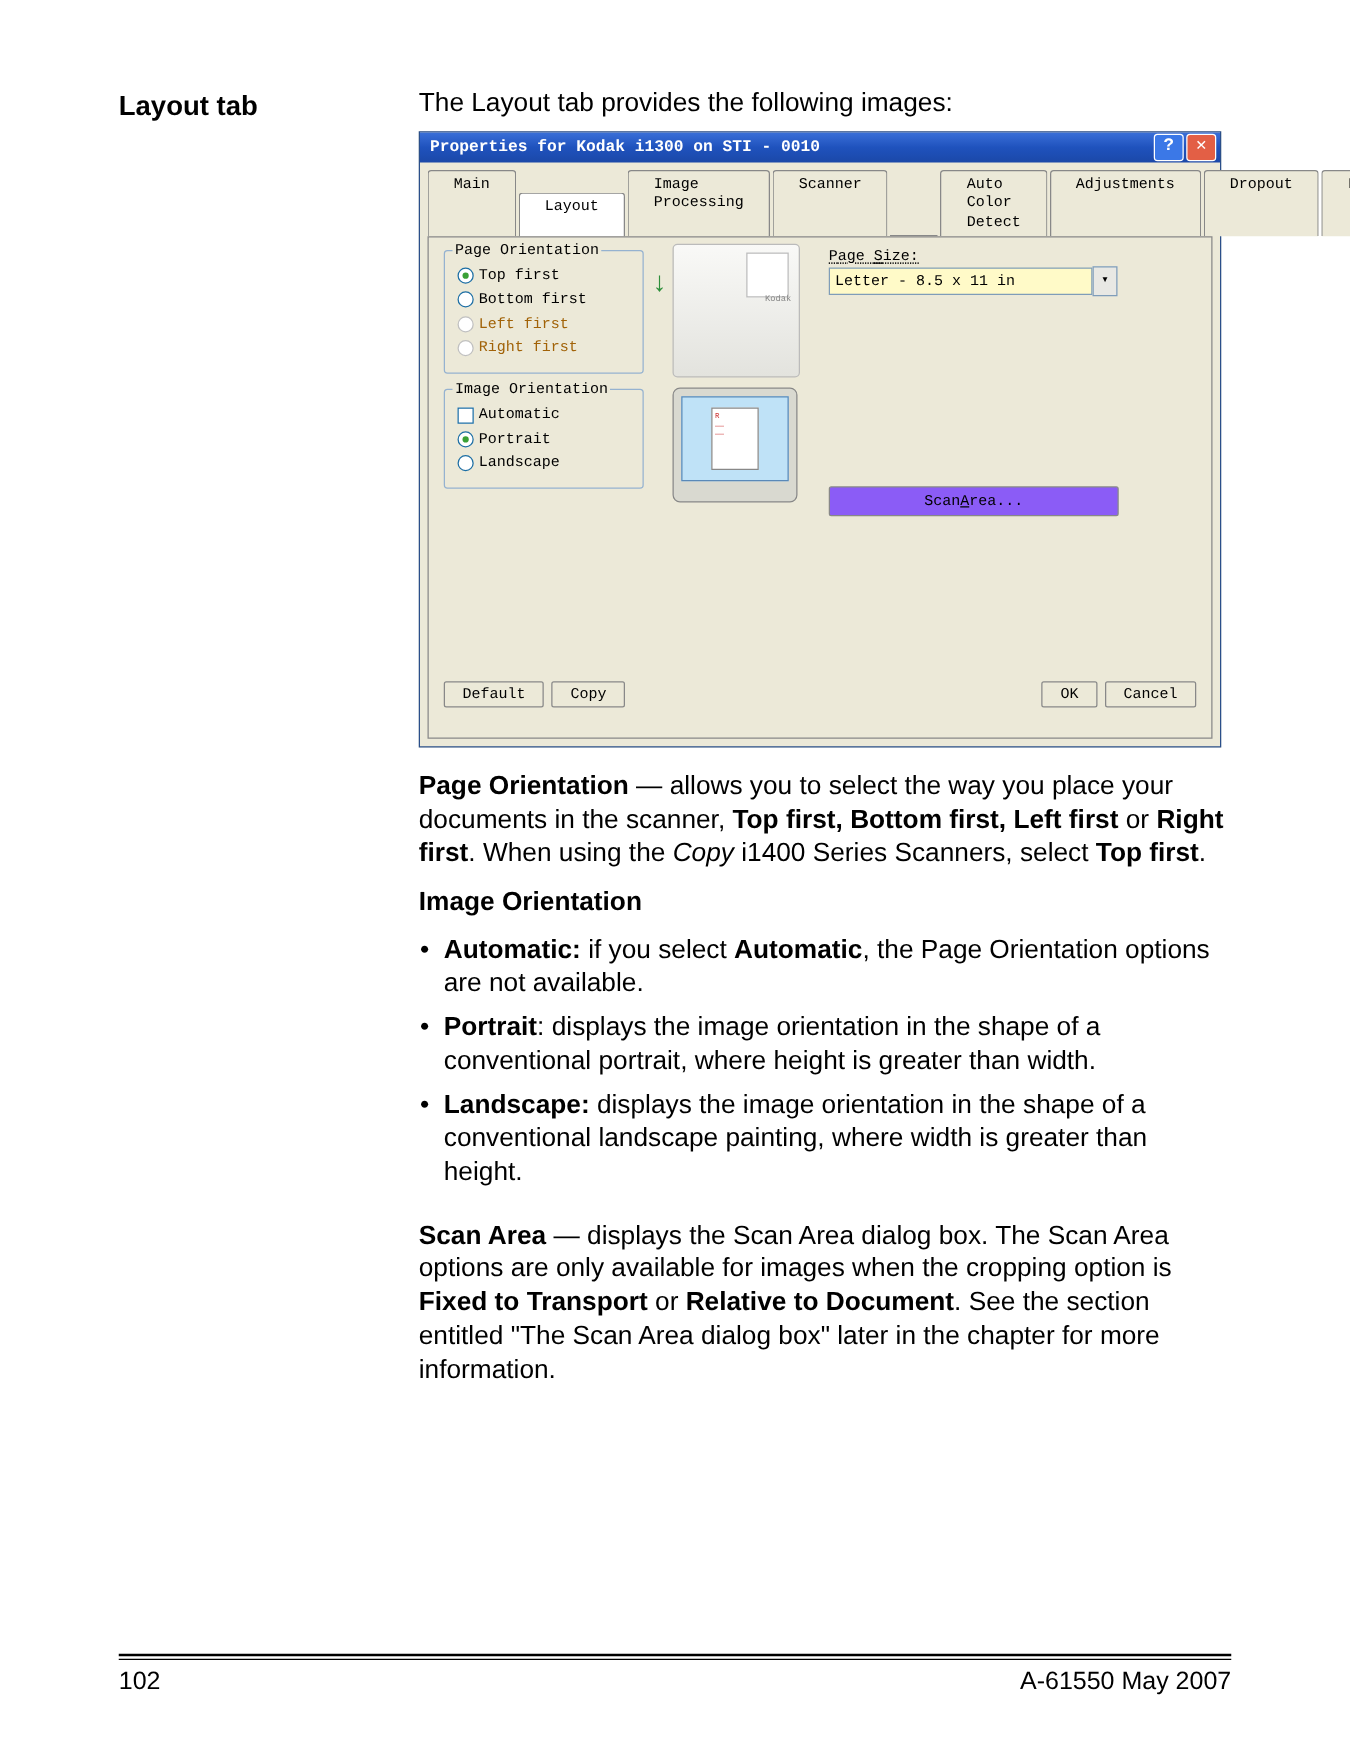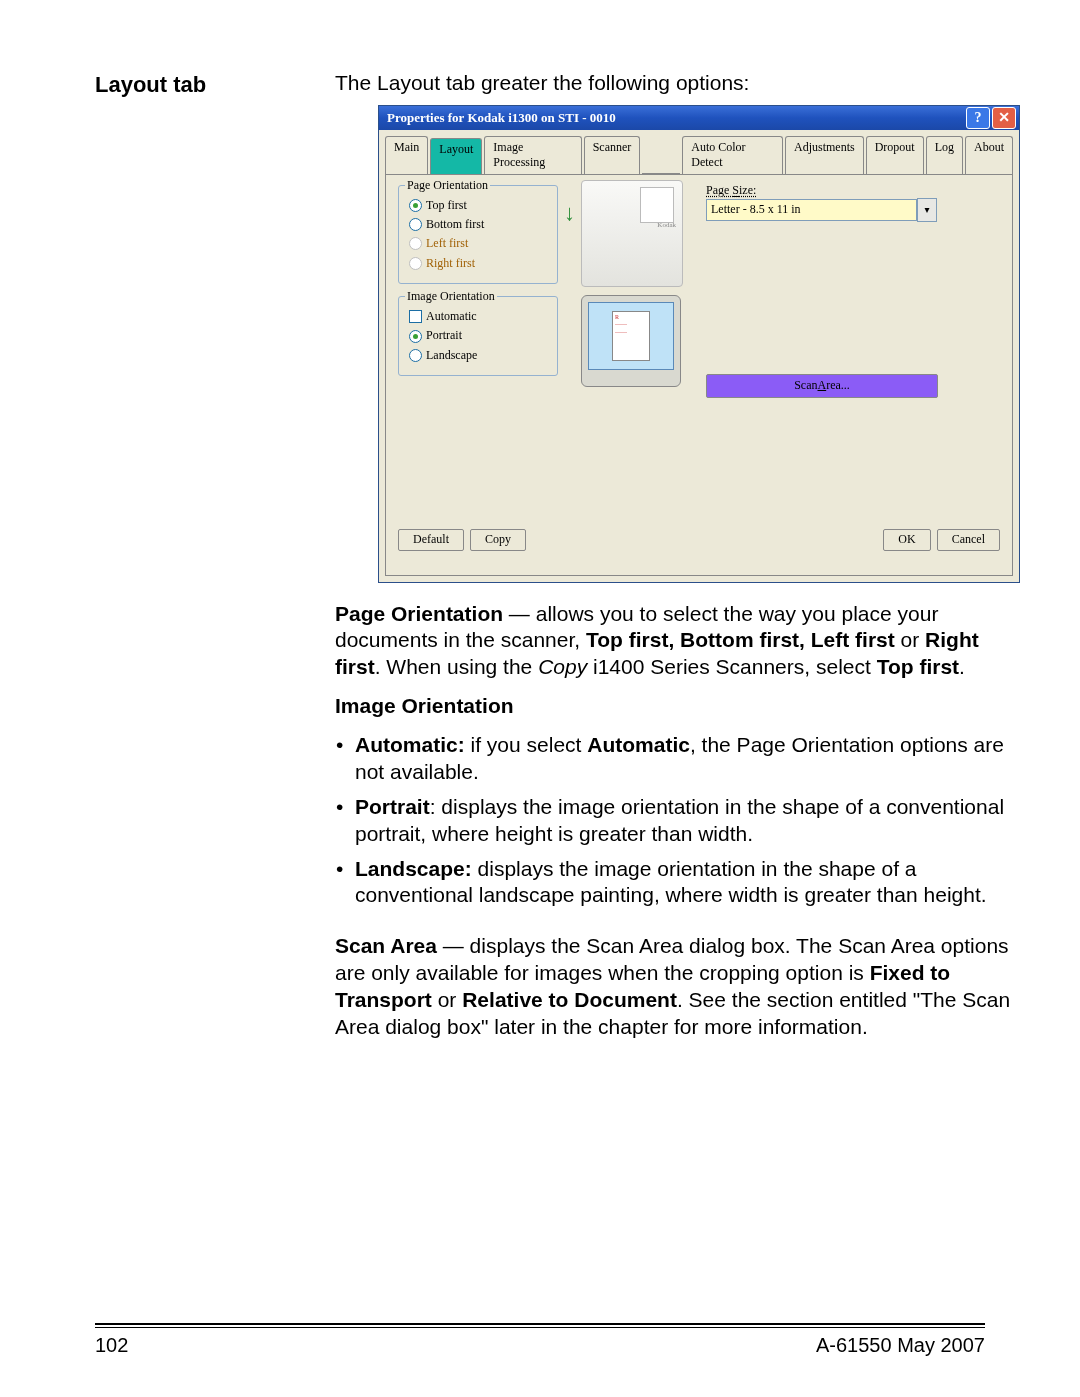--- a/index.html
+++ b/index.html
@@ -32,24 +32,23 @@
     font-size: 21px;
     line-height: 1.28;
   }
   .intro { margin-bottom: 8px; }
 
   
   .dialog {
     width: 640px;
     border: 1px solid #2b4f8a;
     background: #ece9d8;
-    font-family: Liberation Serif, serif;
+    font-family: Liberation Mono, monospace;
     font-size: 13px;
     margin-bottom: 18px;
-    margin-left: 43px;
   }
   .titlebar {
     background: linear-gradient(to bottom,#3a6fd8,#1f52bd 50%,#1b48a8);
     height: 24px;
     display: flex;
     align-items: center;
     color: #fff;
     font-size: 13px;
     padding: 0 3px 0 8px;
     font-weight: bold;
@@ -68,29 +67,29 @@
   .title-close { background:#e35f45; color:#fff; }
 
   .tabs {
     display: flex;
     padding: 6px 6px 0 6px;
     gap: 2px;
   }
   .tab {
     border: 1px solid #888;
     border-bottom: none;
-    padding: 3px 8px;
+    padding: 3px 20px;
     background: #ece9d8;
     border-radius: 3px 3px 0 0;
     font-size: 12px;
   }
   .tab.active {
-    background: #14b8a6;
-    position: relative;
-    top: 2px;
+    background: #ffffff;
+    position: relative;
+    top: 18px;
   }
   .tab-spacer {
     flex: 0 0 38px;
     border-bottom: 1px solid #888;
   }
   .tab-panel {
     border: 1px solid #888;
     background: #ece9d8;
     padding: 10px;
     margin: 0 6px 6px 6px;
@@ -267,21 +266,21 @@
 </style>
 </head>
 <body>
 
 <div class="page">
 
   <div class="section-row">
     <div class="left-col">Layout tab</div>
 
     <div class="right-col">
-      <div class="intro">The Layout tab greater the following options:</div>
+      <div class="intro">The Layout tab provides the following images:</div>
 
       <div class="dialog">
         <div class="titlebar">
           <span class="title-text">Properties for Kodak i1300 on STI - 0010</span>
           <div class="title-btn title-help">?</div>
           <div class="title-btn title-close">✕</div>
         </div>
         <div class="tabs">
           <div class="tab">Main</div>
           <div class="tab active">Layout</div>

